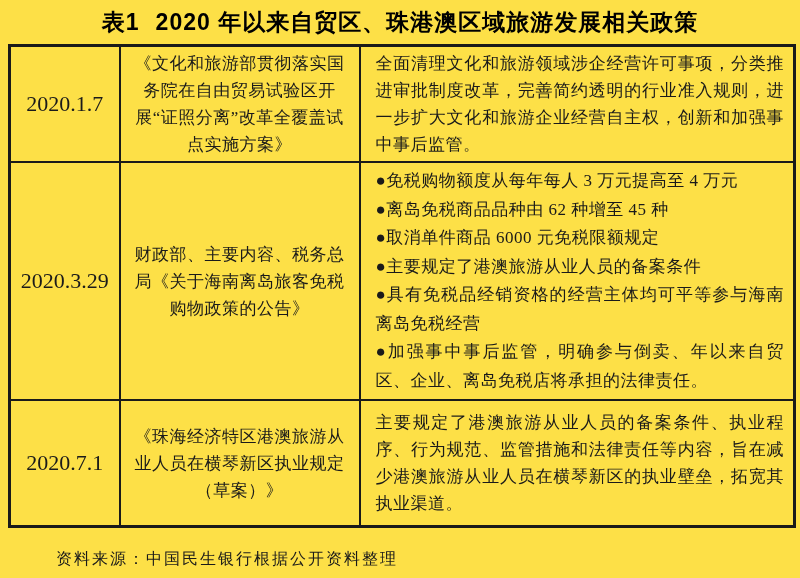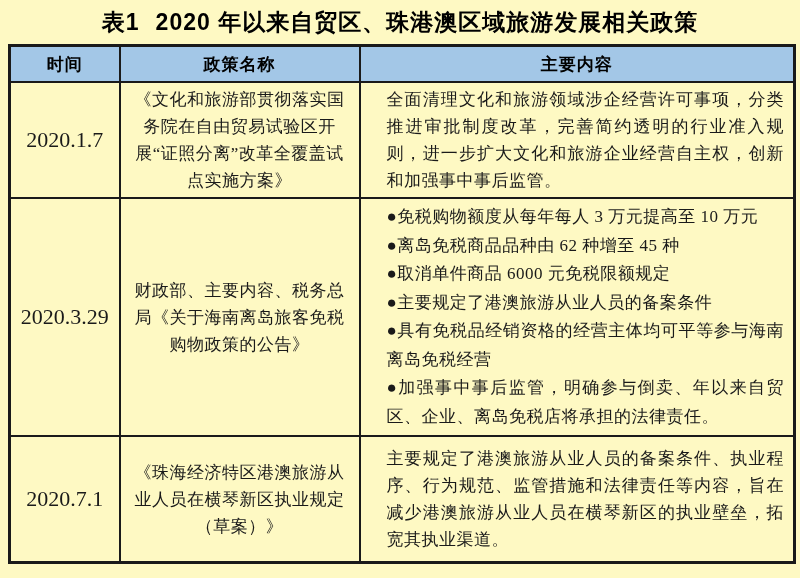--- a/index.html
+++ b/index.html
@@ -9,21 +9,21 @@
     width: 800px;
     height: 578px;
     font-family: "Liberation Serif", "DejaVu Serif", serif;
     color: #1a1a1a;
   }
   .page {
     position: relative;
     width: 800px;
     height: 578px;
     overflow: hidden;
-    background: #fef9c3;
+    background: #fde047;
   }
   .doc-title {
     position: absolute;
     top: 7px;
     left: 0;
     width: 800px;
     text-align: center;
     font-family: "Liberation Sans", "DejaVu Sans", sans-serif;
     font-weight: bold;
     font-size: 23px;
@@ -71,21 +71,21 @@
     line-height: 27px;
     padding: 2px 8px;
     letter-spacing: 0.5px;
     margin-top: 43px;
   }
   td.cell-main {
     text-align: justify;
     vertical-align: middle;
     font-size: 17px;
     line-height: 27px;
-    padding: 3px 9px 3px 26px;
+    padding: 3px 9px 3px 15px;
     letter-spacing: 0.5px;
   }
   tr.row-1 td { height: 108px; }
   tr.row-2 td { height: 230px; }
   tr.row-2 td.cell-main { line-height: 28.5px; }
   tr.row-3 td { height: 118px; }
   .content-line { text-align: justify; }
   .source-note {
     position: absolute;
     left: 56px;
@@ -105,51 +105,47 @@
     <span class="title-label">表1</span><span>2020 年以来自贸区、珠港澳区域旅游发展相关政策</span>
   </div>
 
   <table class="policy-table">
     <colgroup>
       <col class="c-date">
       <col class="c-policy">
       <col class="c-main">
     </colgroup>
     <tbody>
-      <tr class="head-row">
-        <th>时间</th>
-        <th>政策名称</th>
-        <th>主要内容</th>
-      </tr>
 
       <tr class="row-1">
         <td class="cell-date">2020.1.7</td>
         <td class="cell-policy">《文化和旅游部贯彻落实国务院在自由贸易试验区开展“证照分离”改革全覆盖试点实施方案》</td>
         <td class="cell-main">
           <div class="content-line">全面清理文化和旅游领域涉企经营许可事项，分类推进审批制度改革，完善简约透明的行业准入规则，进一步扩大文化和旅游企业经营自主权，创新和加强事中事后监管。</div>
         </td>
       </tr>
 
       <tr class="row-2">
         <td class="cell-date">2020.3.29</td>
         <td class="cell-policy">财政部、主要内容、税务总局《关于海南离岛旅客免税购物政策的公告》</td>
         <td class="cell-main">
-          <div class="content-line">●免税购物额度从每年每人 3 万元提高至 10 万元</div>
+          <div class="content-line">●免税购物额度从每年每人 3 万元提高至 4 万元</div>
           <div class="content-line">●离岛免税商品品种由 62 种增至 45 种</div>
           <div class="content-line">●取消单件商品 6000 元免税限额规定</div>
           <div class="content-line">●主要规定了港澳旅游从业人员的备案条件</div>
           <div class="content-line">●具有免税品经销资格的经营主体均可平等参与海南离岛免税经营</div>
           <div class="content-line">●加强事中事后监管，明确参与倒卖、年以来自贸区、企业、离岛免税店将承担的法律责任。</div>
         </td>
       </tr>
 
       <tr class="row-3">
         <td class="cell-date">2020.7.1</td>
         <td class="cell-policy">《珠海经济特区港澳旅游从业人员在横琴新区执业规定（草案）》</td>
         <td class="cell-main">
           <div class="content-line">主要规定了港澳旅游从业人员的备案条件、执业程序、行为规范、监管措施和法律责任等内容，旨在减少港澳旅游从业人员在横琴新区的执业壁垒，拓宽其执业渠道。</div>
         </td>
       </tr>
     </tbody>
   </table>
 
+  <div class="source-note">资料来源：中国民生银行根据公开资料整理</div>
 
 </div>
 
 </body></html>

